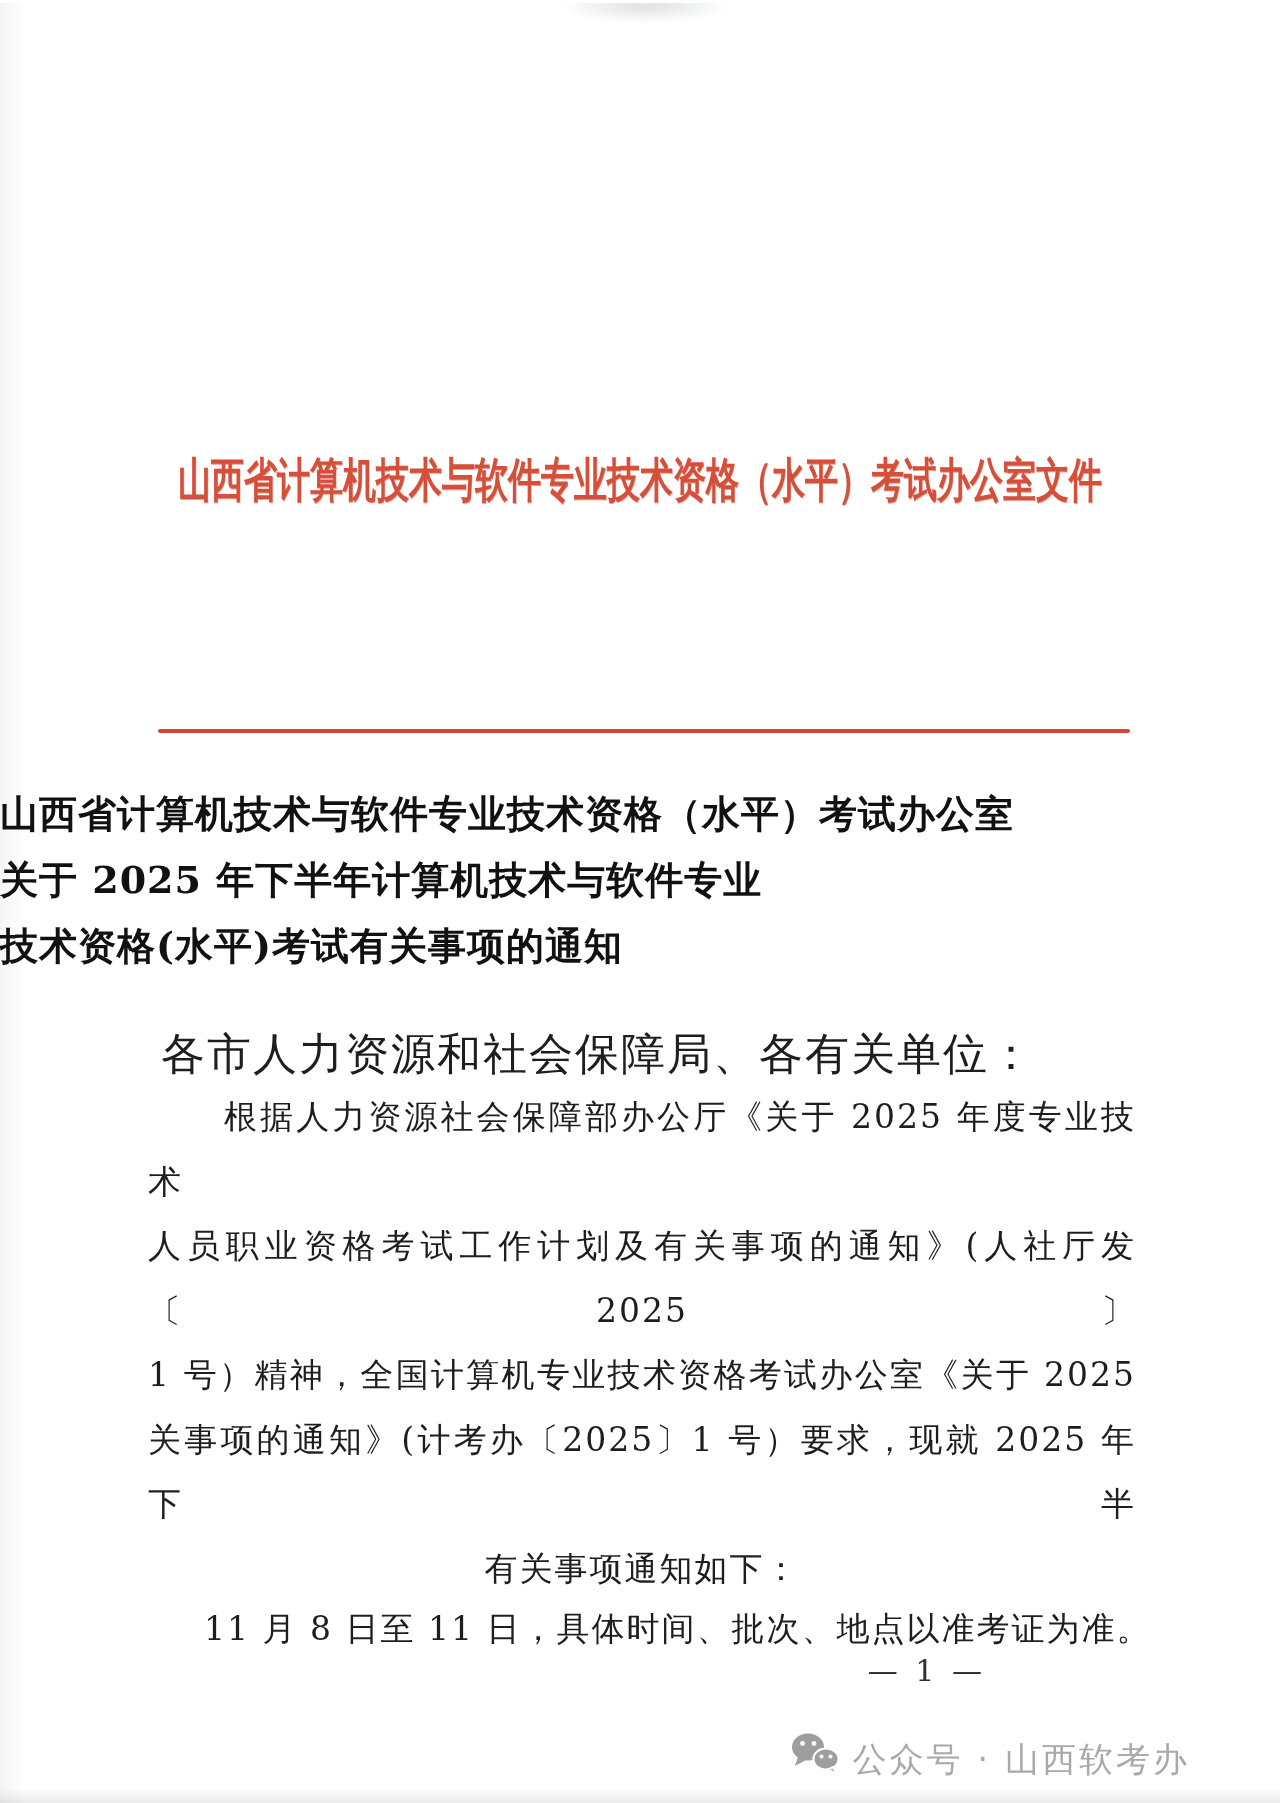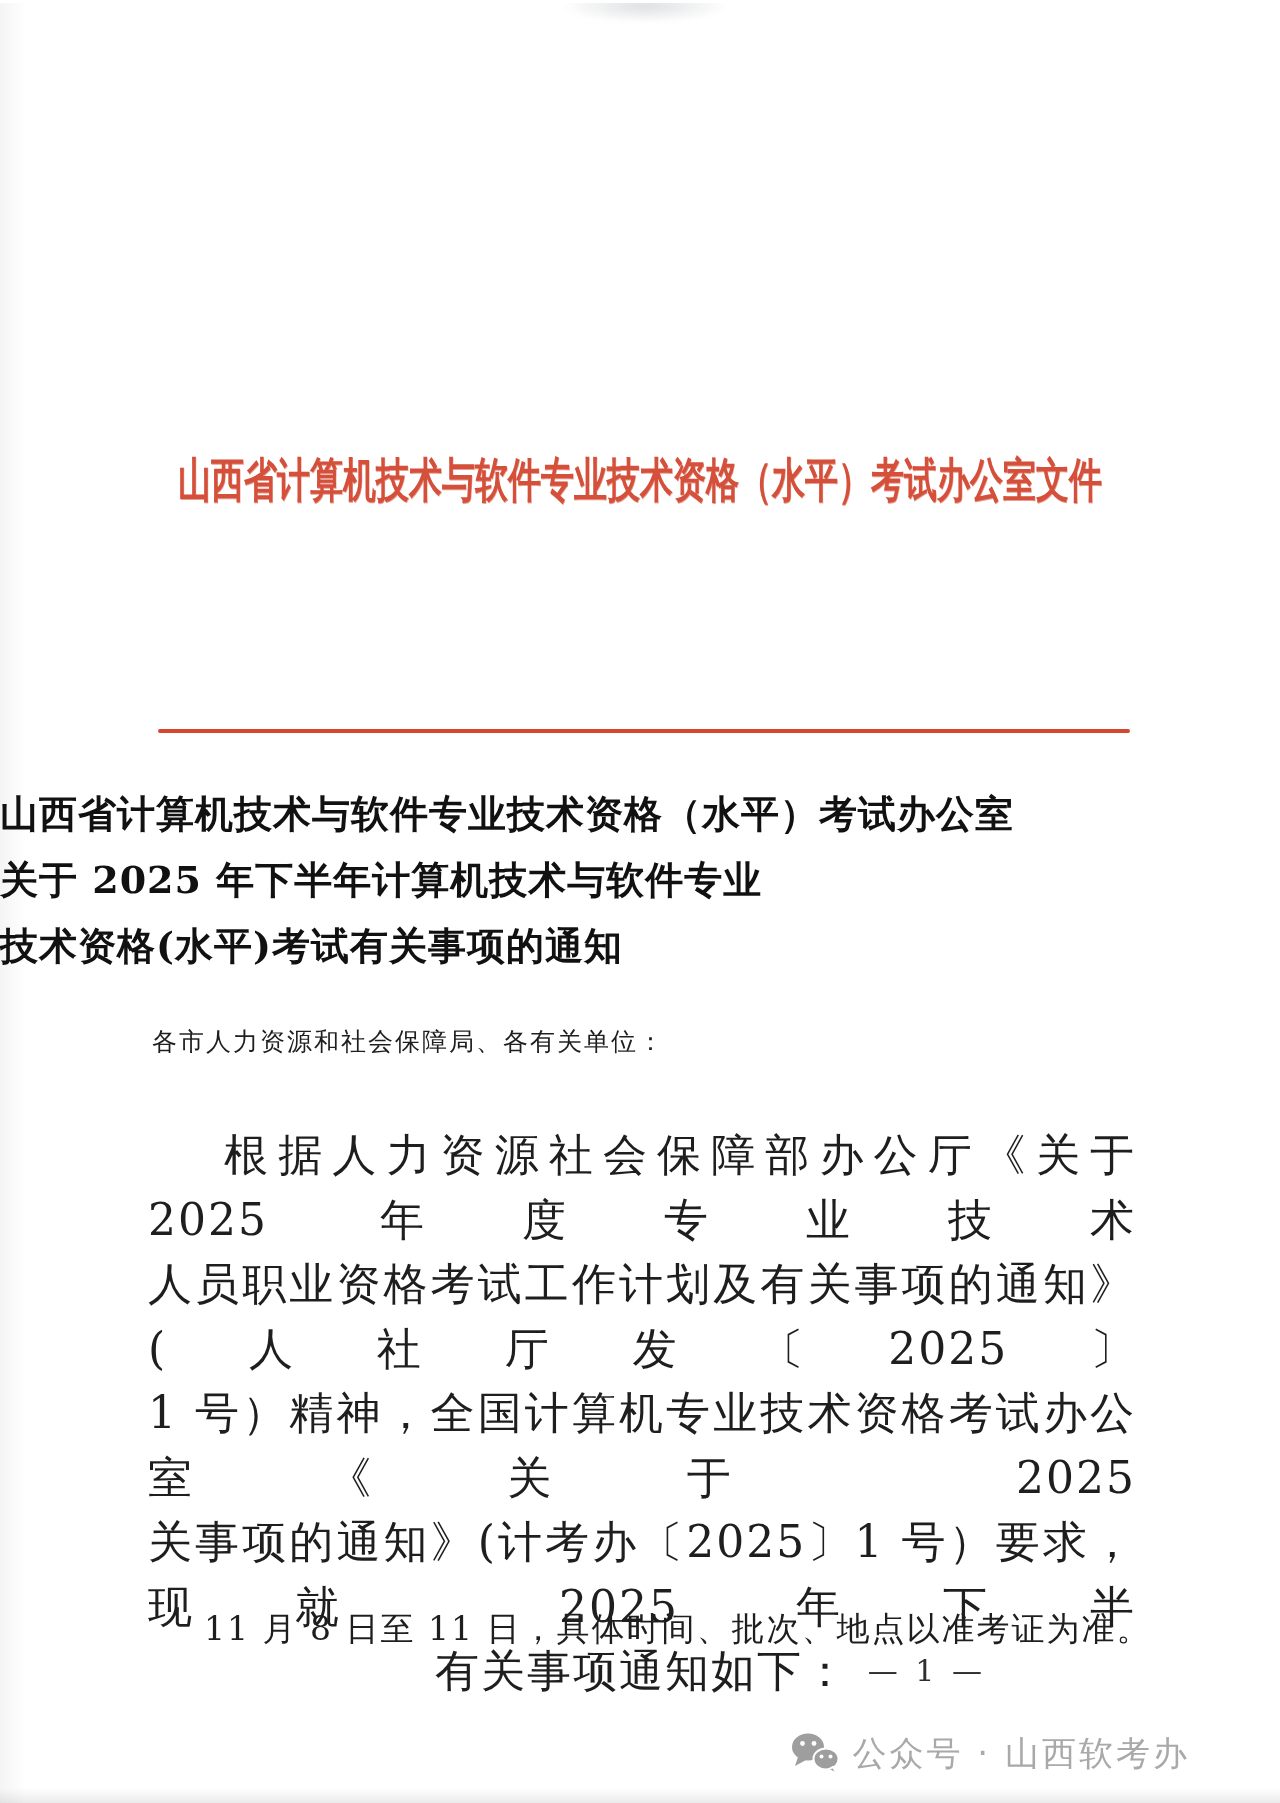--- a/index.html
+++ b/index.html
@@ -57,27 +57,27 @@
     font-weight: bold;
     font-size: 38px; line-height: 66px;
     letter-spacing: 1px;
     color: #111;
     white-space: nowrap;
   }
   .content {
     position: absolute; left: 148px; width: 988px; top: 0; height: 100%;
   }
   .salutation {
-    position: absolute; top: 1022px; left: 4px; width: 100%;
-    font-size: 25px; letter-spacing: 2px;
+    position: absolute; top: 1022px; left: 13px; width: 100%;
+    font-size: 44px; letter-spacing: 2px;
     white-space: nowrap;
   }
   .para {
-    position: absolute; top: 1120px; left: 0; width: 100%;
-    font-size: 44px; line-height: 64.5px; letter-spacing: 2px;
+    position: absolute; top: 1082px; left: 0; width: 100%;
+    font-size: 33px; line-height: 64.5px; letter-spacing: 2px;
   }
   .jline { text-align: justify; text-align-last: justify; }
   .indent { text-indent: 76px; }
   .lastline { text-align: center; }
   .sec-heading {
     position: absolute; top: 1543px; left: 0; width: 100%;
     font-family: "DejaVu Sans", "Liberation Sans", sans-serif;
     font-weight: bold;
     font-size: 33px; letter-spacing: 3px;
     padding-left: 78px; box-sizing: border-box;
@@ -91,21 +91,21 @@
   }
   .page-number {
     position: absolute; top: 1650px; left: 0; width: 100%;
     text-align: right;
     padding-right: 150px; box-sizing: border-box;
     font-size: 30px; letter-spacing: 4px;
     color: #2f2f2f;
   }
   .footer {
     position: absolute; top: 1728px; right: 90px;
-    display: flex; align-items: flex-start; gap: 12px;
+    display: flex; align-items: flex-end; gap: 12px;
     font-family: "DejaVu Sans", "Liberation Sans", sans-serif;
     font-size: 34px; letter-spacing: 3px;
     color: #a9a9a9;
     white-space: nowrap;
   }
   .wechat-icon { display: inline-block; }
 </style>
 </head>
 <body>
 

